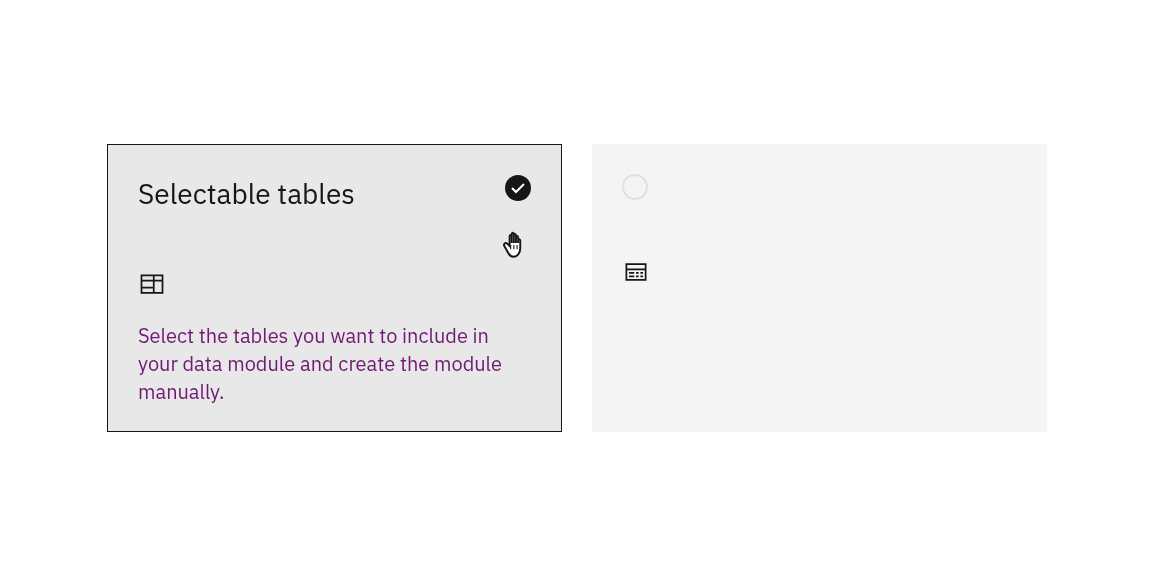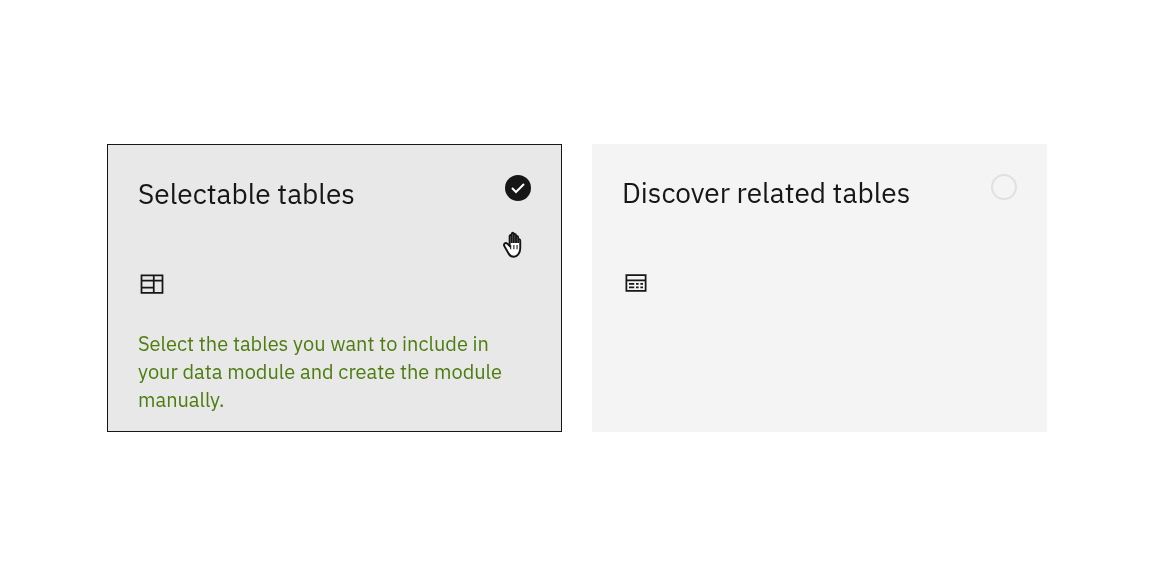--- a/index.html
+++ b/index.html
@@ -62,24 +62,24 @@
       border-radius: 50%;
       border: 2px solid #e0e0e0;
       margin-top: 0px;
       flex-shrink: 0;
     }
     .card-icon {
       margin-top: 58px;
       color: #161616;
     }
     .card-description {
-      margin-top: 28px;
+      margin-top: 20px;
       font-size: 20px;
       line-height: 1.4;
-      color: #4d7c0f;
+      color: #701a75;
       font-weight: 400;
     }
     .cursor-pointer {
       position: absolute;
       top: 228px;
       left: 499px;
       z-index: 10;
     }
   </style>
 </head>
@@ -99,21 +99,20 @@
     <div class="card-icon">
       <svg width="28" height="28" viewBox="0 0 32 32">
         <path fill="#161616" d="M29,5H3v22h26V5z M27,11h-8V7h8V11z M17,13v6H5v-6H17z M17,7v4H5V7H17z M5,21h12v4H5V21z M19,25V13h8v12H19z"></path>
       </svg>
     </div>
     <p class="card-description">Select the tables you want to include in your data module and create the module manually.</p>
   </div>
 
   <div class="card card-unselected">
     <div class="card-header">
-      <h2 class="card-title">Discover related tables</h2>
       <div class="radio-circle"></div>
     </div>
     <div class="card-icon">
       <svg width="28" height="28" viewBox="0 0 32 32">
         <path fill="#161616" d="M4 6h24v2H4z M4 24h24v2H4z M4 6h2v20H4z M26 6h2v20h-2z M4 12h24v2H4z"></path>
         <rect fill="#161616" x="8" y="16" width="6" height="2"></rect>
         <rect fill="#161616" x="8" y="20" width="6" height="2"></rect>
         <rect fill="#161616" x="16" y="16" width="3" height="2"></rect>
         <rect fill="#161616" x="16" y="20" width="3" height="2"></rect>
         <rect fill="#161616" x="21" y="16" width="3" height="2"></rect>

